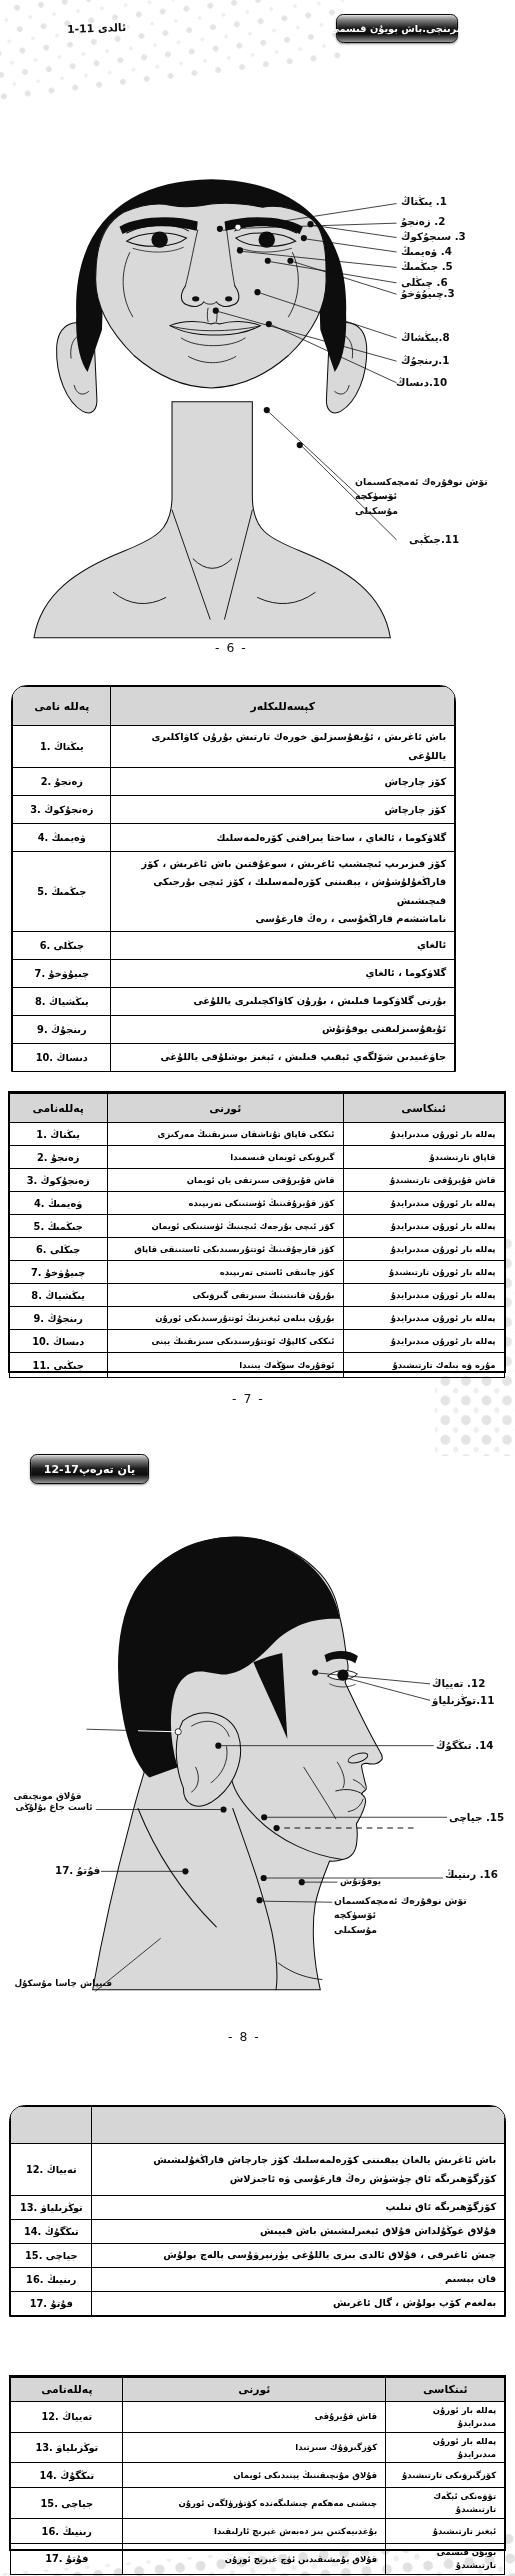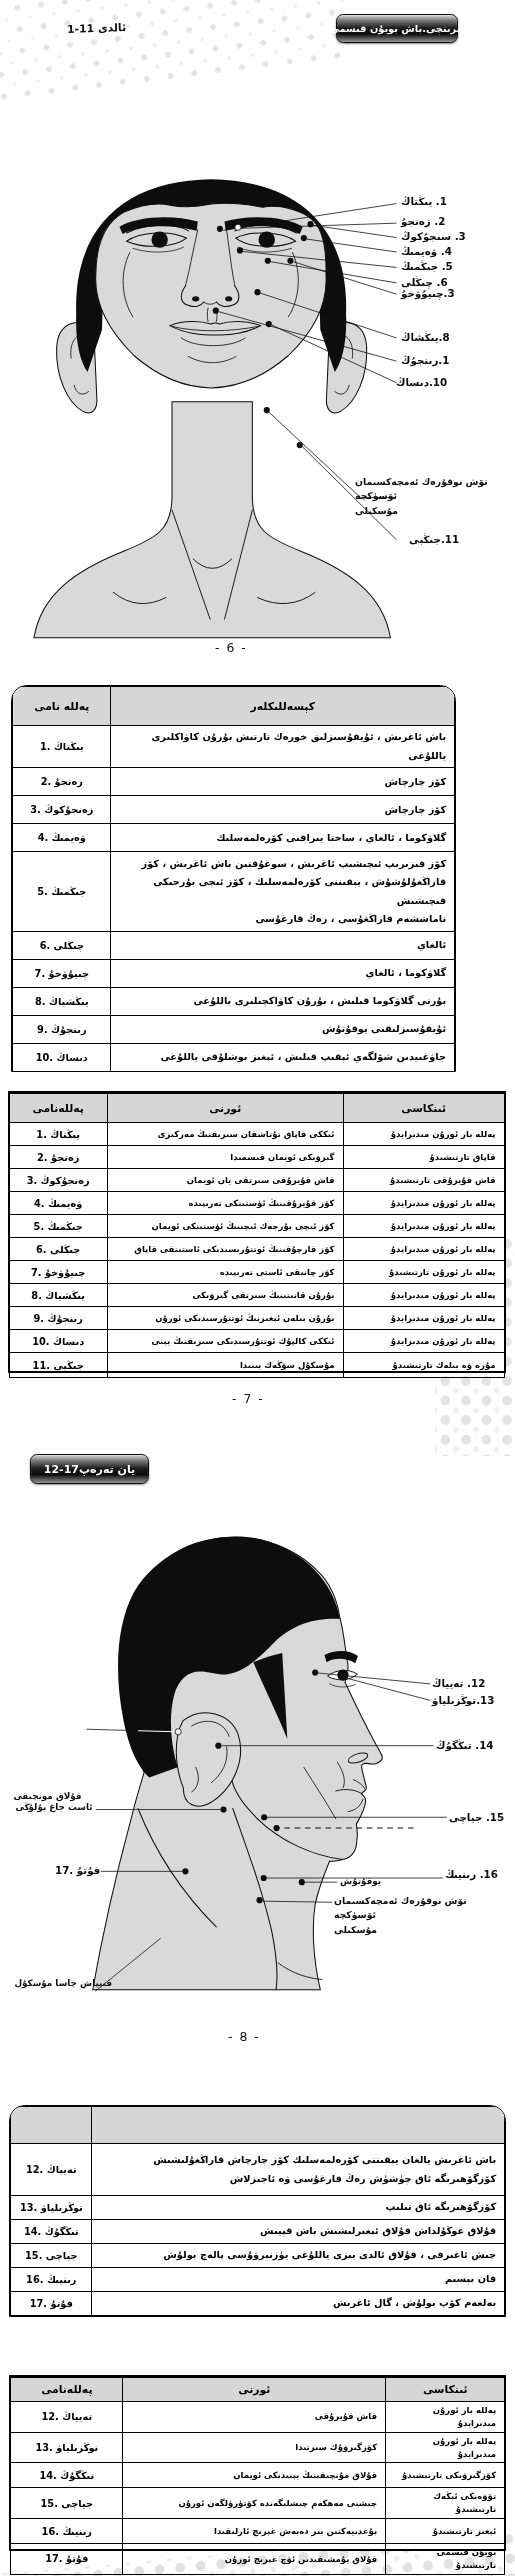--- a/index.html
+++ b/index.html
@@ -272,21 +272,21 @@
             <td class="txt sm">بۇرۇن بىلەن ئېغىزنىڭ ئوتتۇرسىدىكى ئورۇن</td>
             <td class="txt sm">پەللە بار ئورۇن مىدىرايدۇ</td>
           </tr>
         <tr style="height:23px;">
             <td class="name">10. دىساڭ</td>
             <td class="txt sm">ئىككى كالپۇك ئوتتۇرسىدىكى سىزىقنىڭ يېنى</td>
             <td class="txt sm">پەللە بار ئورۇن مىدىرايدۇ</td>
           </tr>
         <tr style="height:25px;">
             <td class="name">11. جىڭبى</td>
-            <td class="txt sm">مۇسكۇل سۆڭەك يىنىدا</td>
+            <td class="txt sm">ئوقۇرەك سۆڭەك يىنىدا</td>
             <td class="txt sm">مۇرە ۋە بىلەك تارتىشىدۇ</td>
           </tr>
       </tbody>
     </table>
   </div>
 
   <div class="pagenum" style="left:232px;top:1391px;">- 7 -</div>
 
   <div class="badge" style="left:30px;top:1454px;width:117px;height:28px;font-size:11px;direction:ltr;">
       <span>12-17يان تەرەپ</span>
@@ -378,21 +378,21 @@
       <circle cx="512" cy="695" r="6"></circle>
       <circle cx="586" cy="703" r="6"></circle>
       <circle cx="504" cy="738" r="6"></circle>
       <circle cx="360" cy="682" r="6"></circle>
       <circle cx="434" cy="562" r="6"></circle>
       <circle cx="346" cy="411" r="6" fill="#fff" stroke="#0c0c0c" stroke-width="1.6"></circle>
     </g>
   </svg>
 
   <div class="lbl" style="left:432px;top:1677px;">12. تەيياڭ</div>
-  <div class="lbl" style="left:432px;top:1694px;">13.توڭزىلياۋ</div>
+  <div class="lbl" style="left:432px;top:1694px;">11.توڭزىلياۋ</div>
   <div class="lbl" style="left:436px;top:1739px;">14. تىڭگۇڭ</div>
   <div class="lbl" style="left:449px;top:1811px;">15. جياچى</div>
   <div class="lbl" style="left:445px;top:1868px;">16. رىنيىڭ</div>
   <div class="lbl ltr" style="left:55px;top:1864px;">17. فۇتۇ</div>
   <div class="ann" style="left:13.4px;top:1791px;">قۇلاق مونچىقى</div>
   <div class="ann" style="left:15.5px;top:1802px;">ئاست جاغ بۇلۇڭى</div>
   <div class="ann" style="left:340px;top:1876px;">يوقۇتۇش</div>
   <div class="note" style="left:334px;top:1894px;width:178px;">تۆش نوقۇرەك ئەمچەكسىمان ئۆسۈكچە
 مۇسكىلى</div>
   <div class="ann" style="left:14.4px;top:1978px;">قىيپاش چاسا مۇسكۇل</div>

